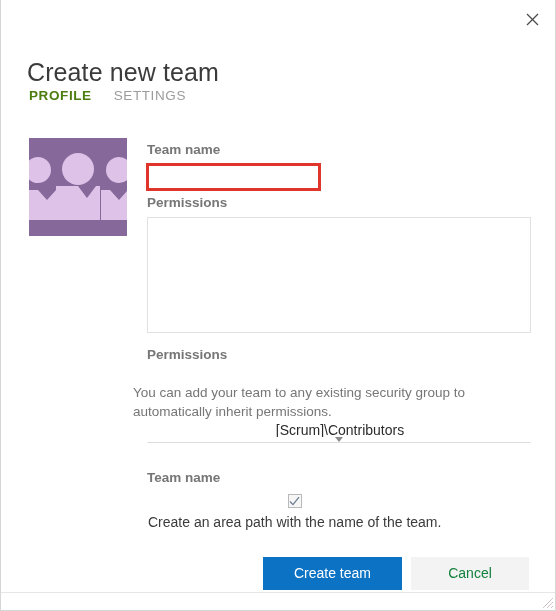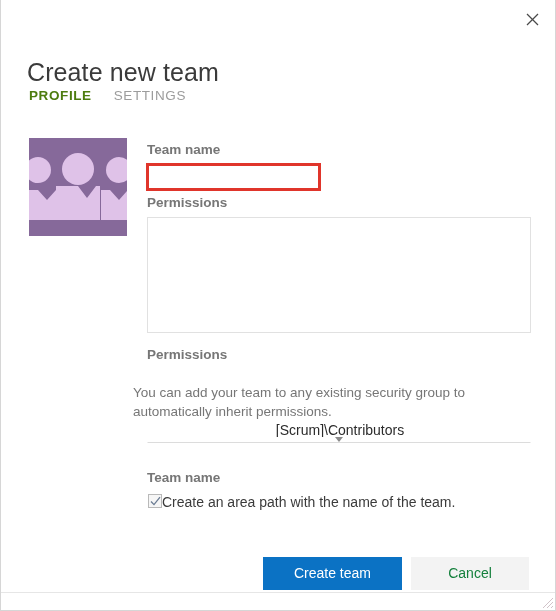--- a/index.html
+++ b/index.html
@@ -218,23 +218,24 @@
     border-right: 4.5px solid transparent;
     border-top: 5px solid #8a8a8a;
   }
 
   
   #area-path-row {
     position: absolute;
     left: 147px;
     top: 494px;
     display: flex;
-    align-items: flex-start;
-    gap: 0;
-    cursor: pointer;
+    align-items: center;
+    gap: 6px;
+    cursor: pointer;
+    flex-direction: column;
   }
   #area-path-checkbox {
     width: 14px;
     height: 14px;
     border: 1px solid #b9b9b9;
     background: #f6f6f6;
     display: flex;
     align-items: center;
     justify-content: center;
     flex: none;

